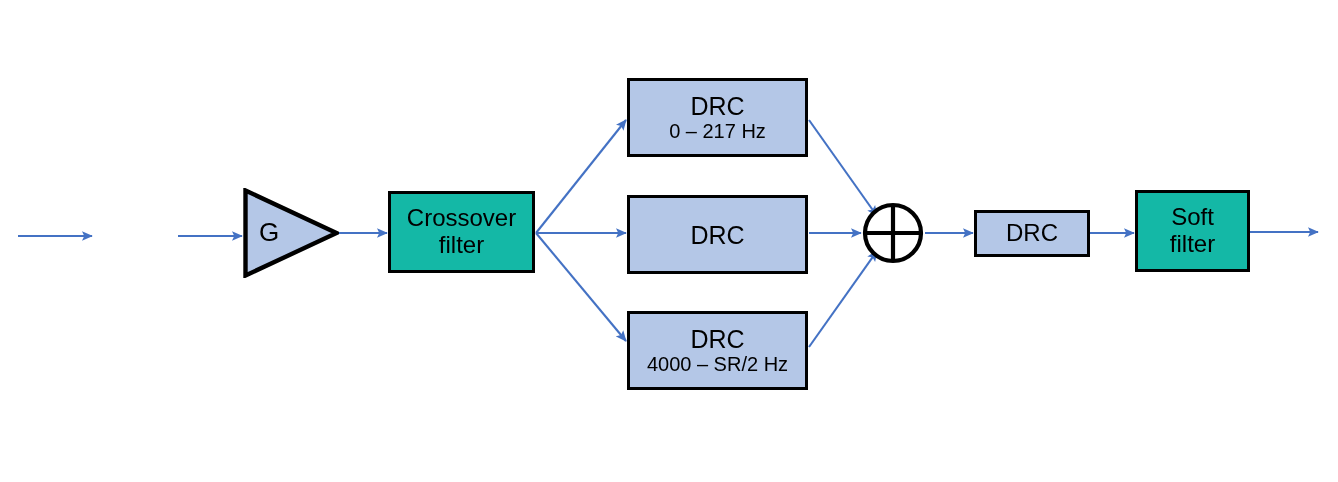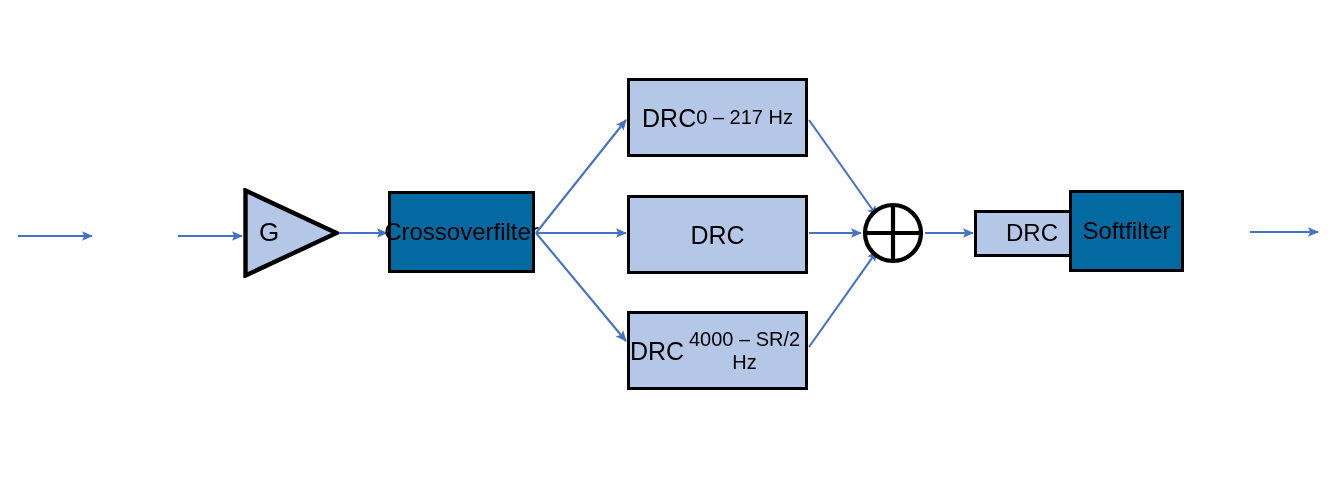--- a/index.html
+++ b/index.html
@@ -21,46 +21,46 @@
     top: 0;
     width: 1338px;
     height: 482px;
     pointer-events: none;
   }
   .node {
     position: absolute;
     box-sizing: border-box;
     border: 3px solid #000000;
     display: flex;
-    flex-direction: row;
+    flex-direction: column;
     align-items: center;
     justify-content: center;
     color: #000000;
     line-height: 1.12;
     text-align: center;
   }
   .node.filled { background: #b4c7e7; }
-  .node.plain  { background: #0369a1; }
+  .node.plain  { background: #14b8a6; }
 
   .label-lg { font-size: 25px; }
   .label-md { font-size: 24px; }
   .label-sm { font-size: 20px; }
 
   
   #node-eq { left: 93px; top: 212px; width: 85px; height: 48px; }
   
   #node-crossover { left: 388px; top: 191px; width: 147px; height: 82px; }
   
   #node-drc-low  { left: 627px; top: 78px;  width: 181px; height: 79px; }
   #node-drc-mid  { left: 627px; top: 195px; width: 181px; height: 79px; }
   #node-drc-high { left: 627px; top: 311px; width: 181px; height: 79px; }
   
   #node-drc-master { left: 974px; top: 210px; width: 116px; height: 47px; }
   
-  #node-soft-clipper { left: 1069px; top: 190px; width: 115px; height: 82px; }
+  #node-soft-clipper { left: 1135px; top: 190px; width: 115px; height: 82px; }
 
   
   #node-amp {
     position: absolute;
     left: 243px;
     top: 188px;
     width: 96px;
     height: 90px;
   }
   #node-amp .amp-letter {

